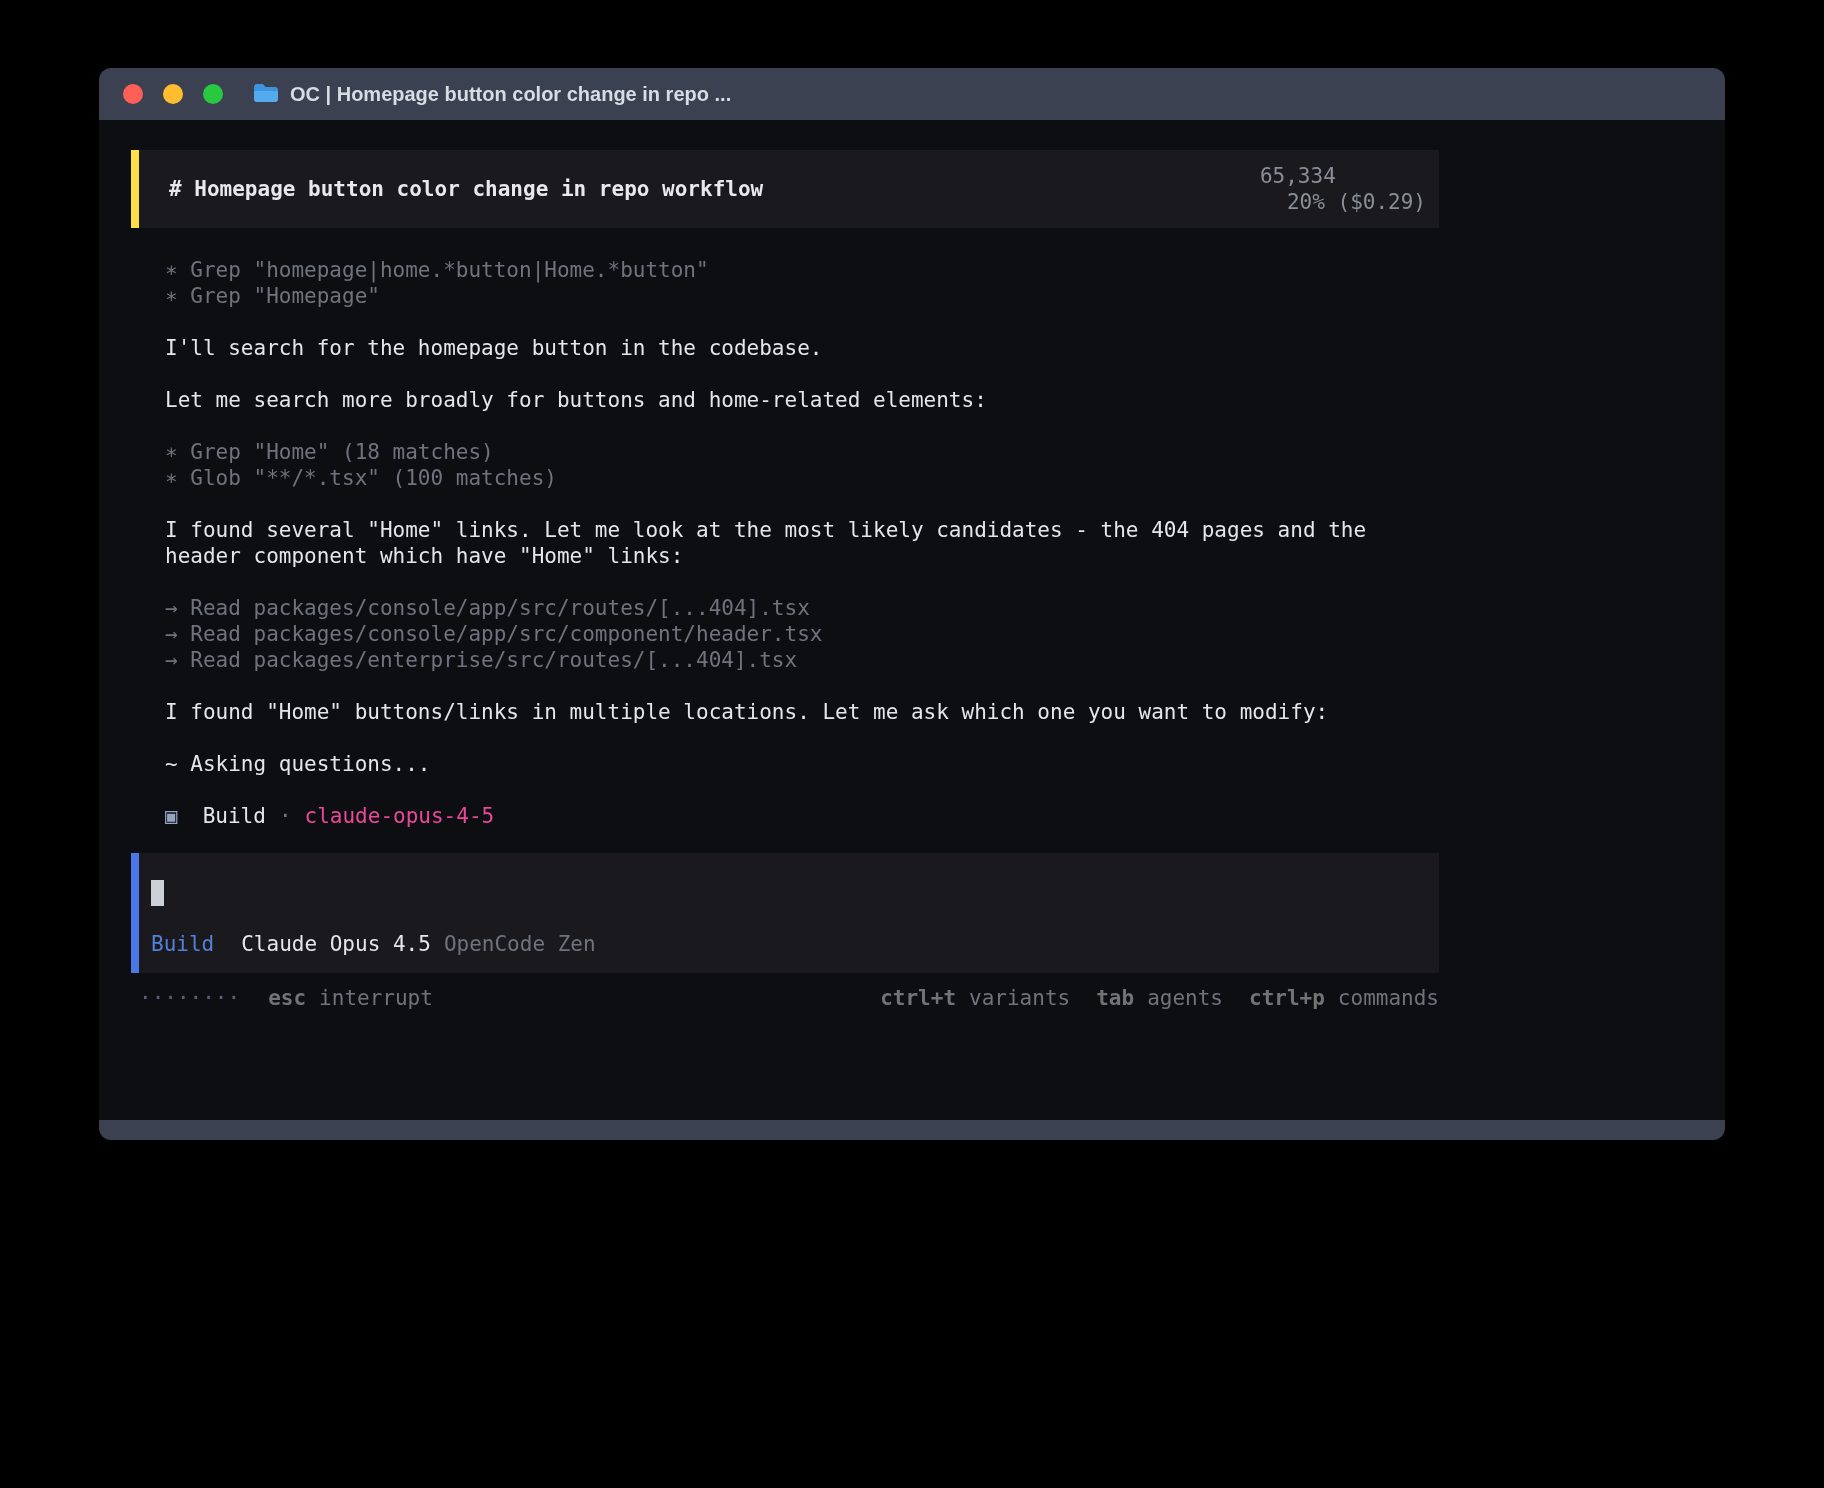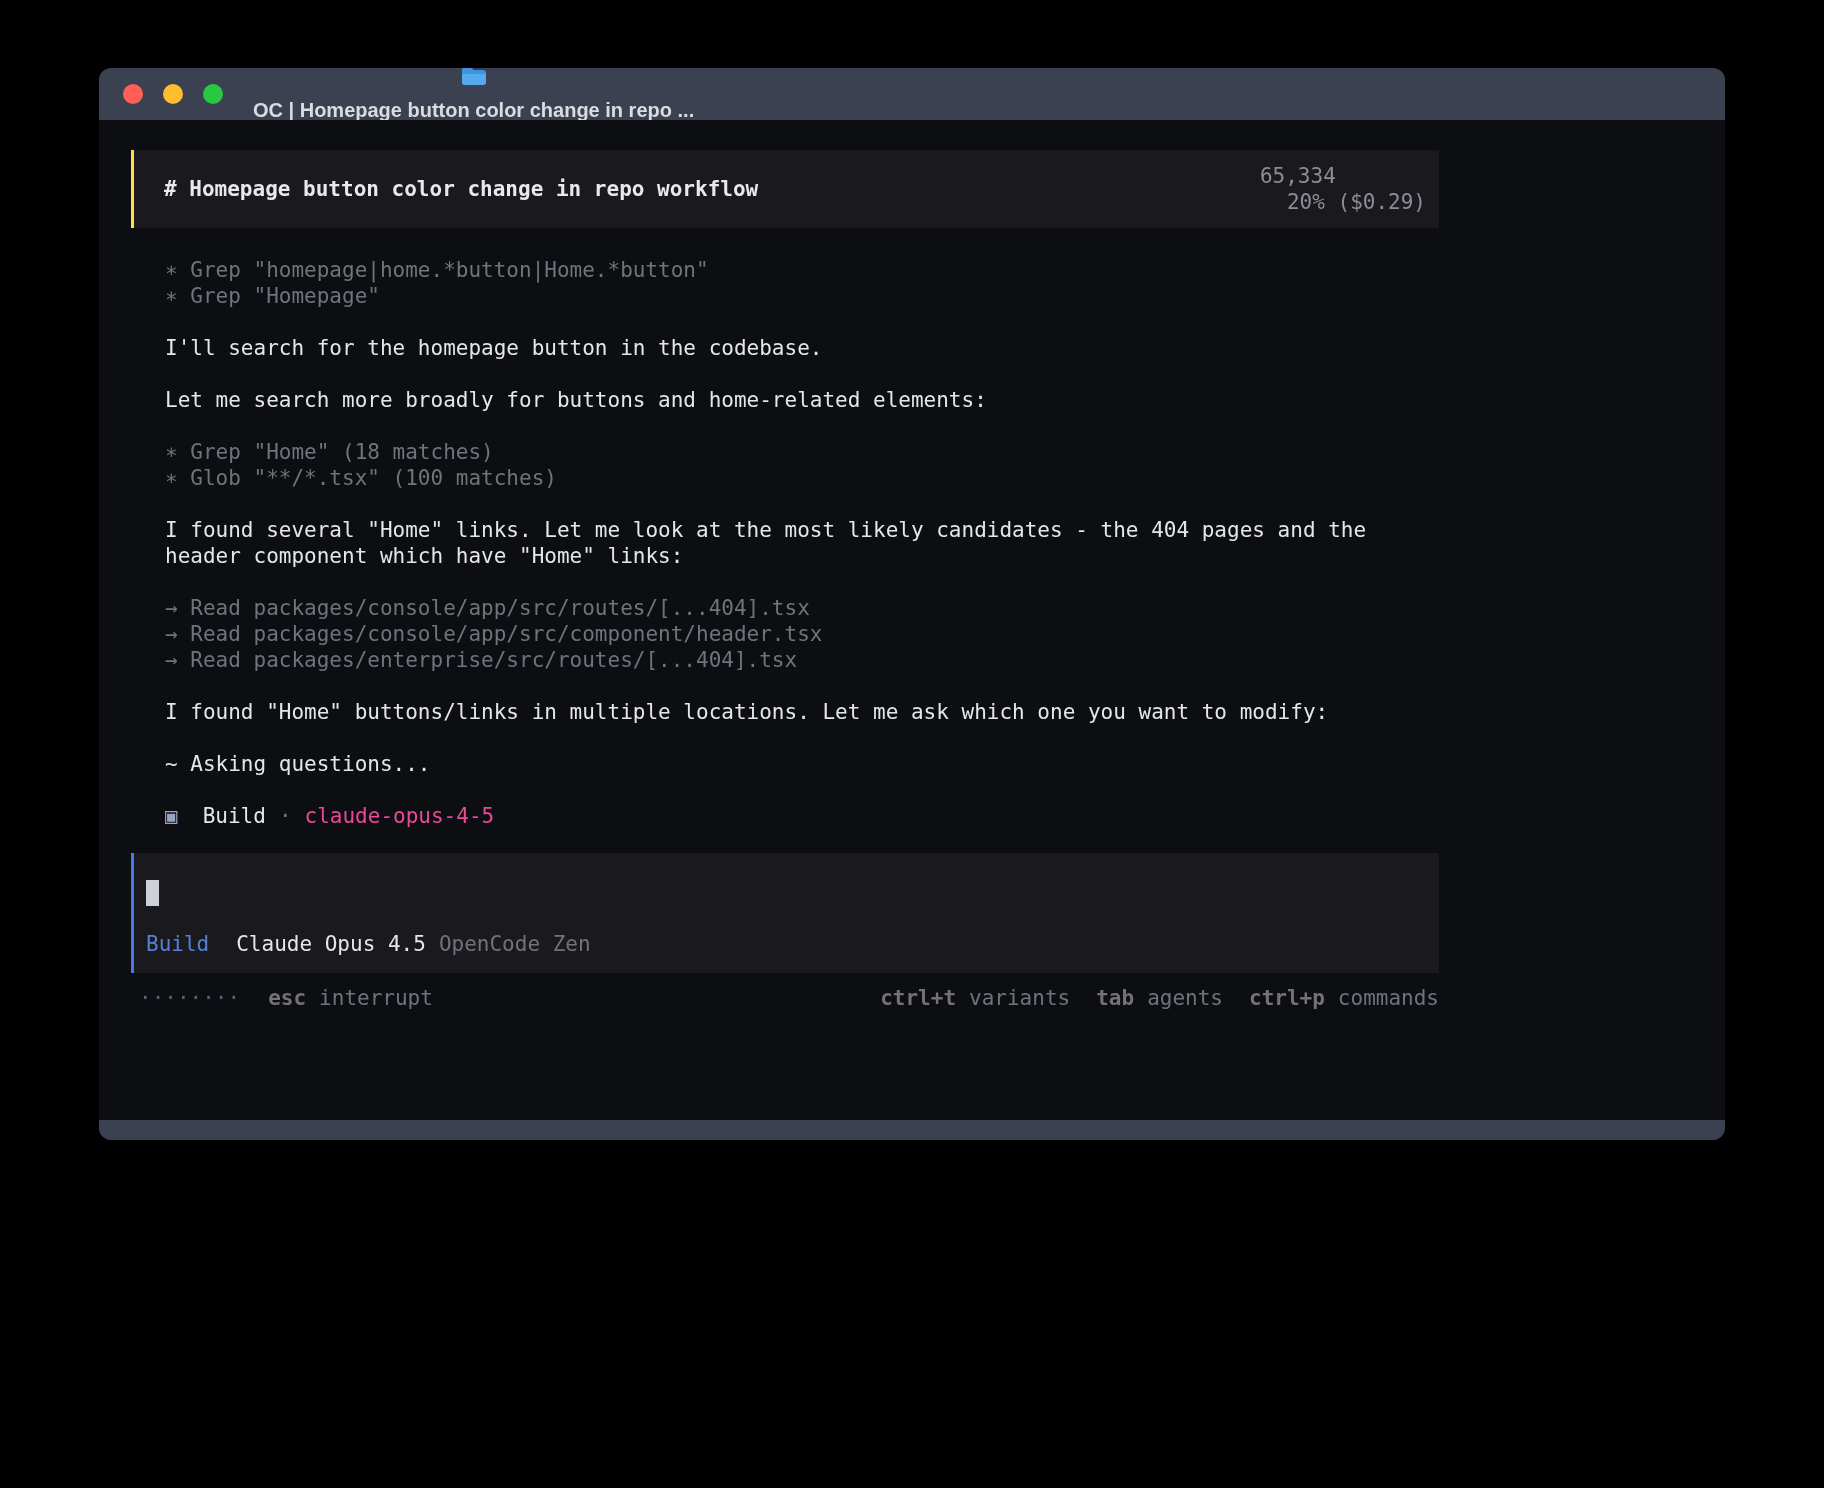--- a/index.html
+++ b/index.html
@@ -9,31 +9,31 @@
   .window {
     position:absolute; left:99px; top:68px; width:1626px; height:1072px;
     background:#3b4151; border-radius:12px; overflow:hidden;
   }
   .titlebar { height:52px; display:flex; align-items:center; padding:0 24px; }
   .lights { display:flex; gap:20px; align-items:center; }
   .light { width:20px; height:20px; border-radius:50%; display:inline-block; }
   .light.red { background:#ff5f57; }
   .light.yellow { background:#febc2e; }
   .light.green { background:#28c840; }
-  .title-group { display:flex; align-items:center; gap:11px; margin-left:30px;flex-direction:column; }
+  .title-group { display:flex; align-items:center; gap:11px; margin-left:30px; }
   .folder { display:inline-flex; }
   .title-text { font-family:"Liberation Sans", sans-serif; font-weight:700; font-size:20px; color:#d9dce3; }
 
   .screen {
     position:absolute; top:52px; left:0; width:1626px; height:1000px;
     background:#0d0e11; padding:30px 0 0 32px;
   }
   .column { width:1308px; color:#e5e6e9; font-size:21px; line-height:26px; }
 
-  .block { background:#1a1a1e; border-left:3px solid #fde047; padding-left:30px; }
+  .block { background:#1a1a1e; border-left:8px solid #fde047; padding-left:30px; }
   .header-block { height:78px; display:flex; align-items:center; padding-right:13px; }
   .hdr-title { font-weight:700; color:#e8e9ec; flex:1; }
   .hdr-stats { color:#8b8e98; white-space:pre; }
   .hdr-stats .pct { margin-left:27px;text-align:center; }
 
   .user-block { border-left-color:var(--accent,#4b78e6); height:72px; display:flex; align-items:center; margin-top:27px; }
 
   .transcript { margin-top:29px; padding-left:34px; }
   .para { margin:0 0 26px 0; }
   .assistant { color:#e5e6e9; }

